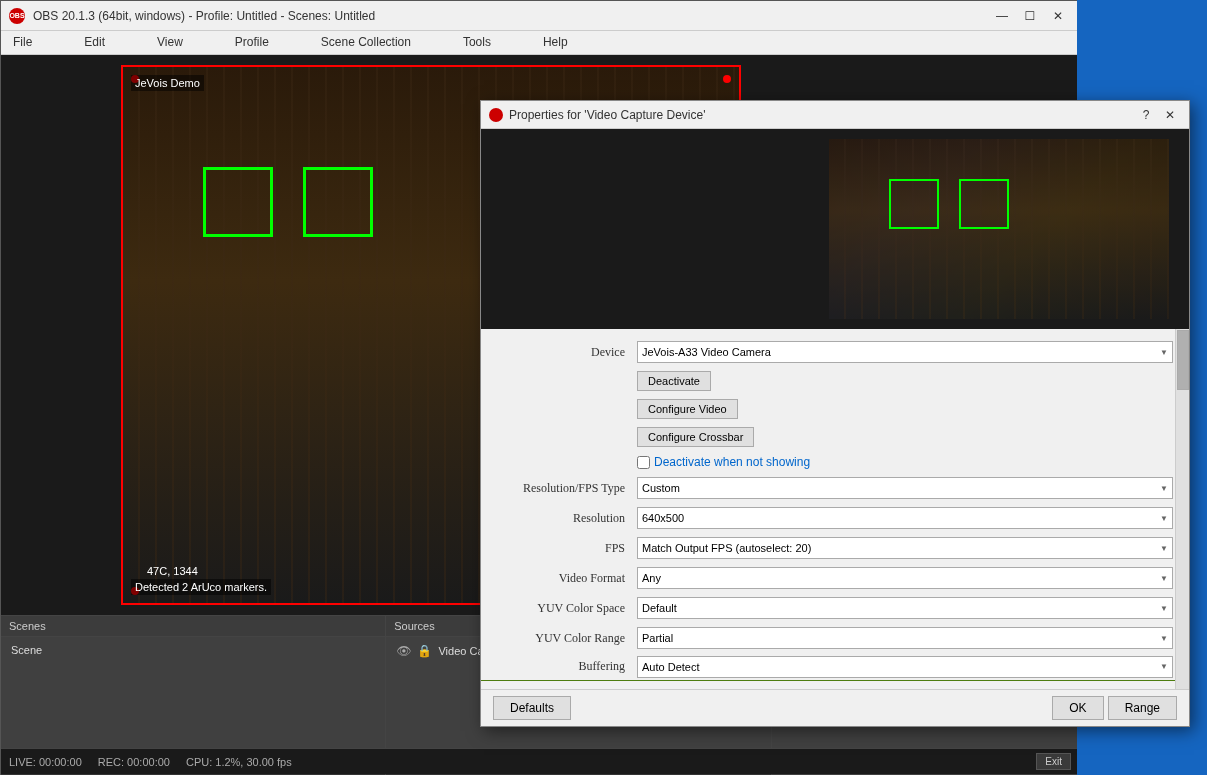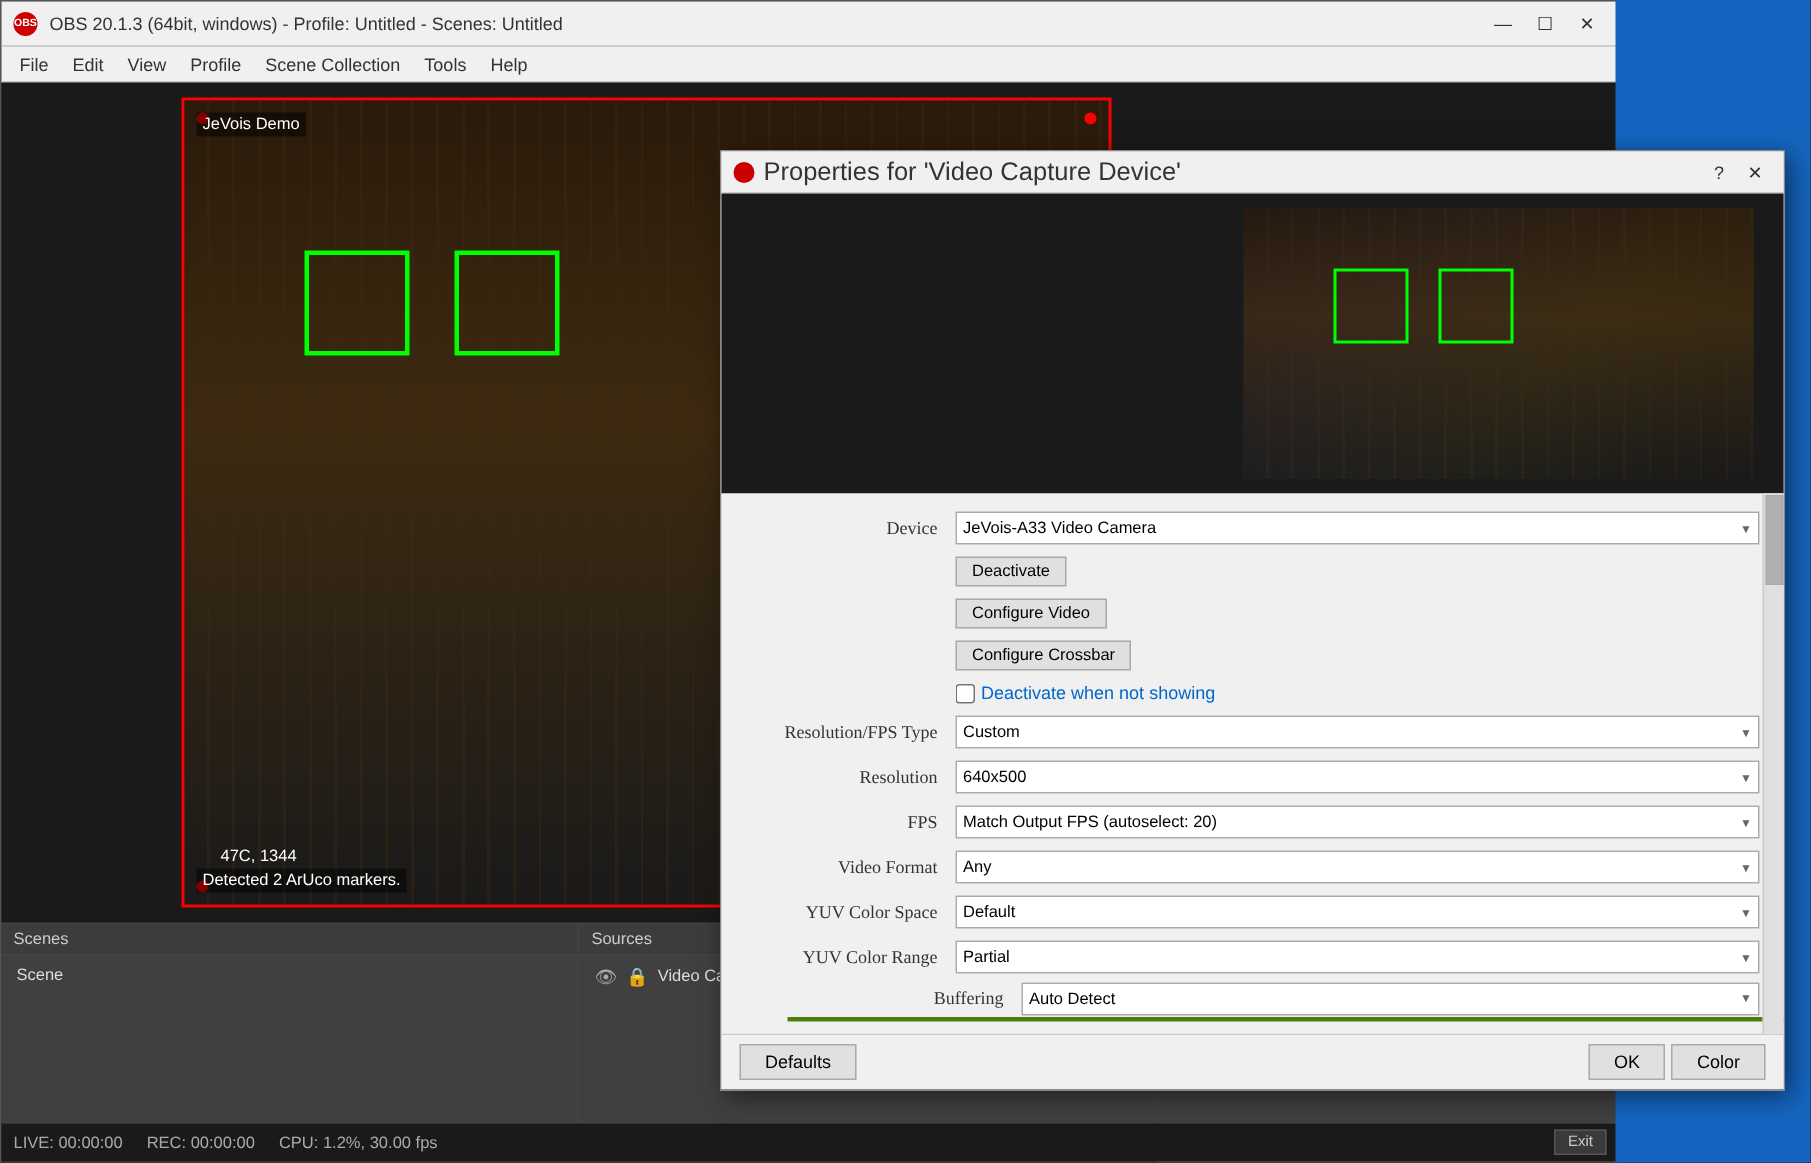--- a/index.html
+++ b/index.html
@@ -56,23 +56,24 @@
       display: flex; align-items: center; justify-content: center;
       font-size: 12px;
       color: #333;
     }
 
     
     .menu-bar {
       background: #f0f0f0;
       height: 24px;
       display: flex;
-      align-items: center;
+      align-items: flex-start;
       padding: 0 4px;
       border-bottom: 1px solid #ccc;
+      gap: 36px;
     }
     .menu-item {
       padding: 2px 8px;
       cursor: pointer;
       font-size: 12px;
       color: #333;
       height: 22px;
       display: flex; align-items: center;
     }
 
@@ -258,21 +259,21 @@
       border-bottom: 1px solid #ccc;
     }
     .dialog-icon {
       width: 14px; height: 14px;
       background: #c00;
       border-radius: 50%;
       margin-right: 6px;
     }
     .dialog-title-text {
       flex: 1;
-      font-size: 17px;
+      font-size: 12px;
       color: #333;
     }
     .dialog-controls {
       display: flex; gap: 2px;
     }
     .dialog-btn {
       width: 22px; height: 20px;
       background: transparent;
       border: none;
       cursor: pointer;
@@ -652,37 +653,37 @@
         <div class="form-row">
           <span class="form-label">YUV Color Range</span>
           <div class="form-control">
             <div class="dropdown">
               <span>Partial</span>
               <span class="dropdown-arrow">▼</span>
             </div>
           </div>
         </div>
 
-        <div class="form-row" style="border-bottom: 3px solid #4d7c0f; overflow:hidden; max-height:18px;margin-left:44px;">
+        <div class="form-row" style="border-bottom: 1px solid #4d7c0f; overflow:hidden; max-height:18px;">
           <span class="form-label">Buffering</span>
           <div class="form-control">
             <div class="dropdown">
               <span>Auto Detect</span>
               <span class="dropdown-arrow">▼</span>
             </div>
           </div>
         </div>
 
       </div>
 
       <div class="dialog-scroll">
         <div class="scroll-thumb"></div>
       </div>
     </div>
 
     <div class="dialog-footer">
       <button class="footer-btn footer-btn-defaults">Defaults</button>
       <button class="footer-btn footer-btn-ok">OK</button>
-      <button class="footer-btn footer-btn-cancel">Color</button>
+      <button class="footer-btn footer-btn-cancel">Range</button>
     </div>
 
   </div>
 </div>
 
 </body></html>

